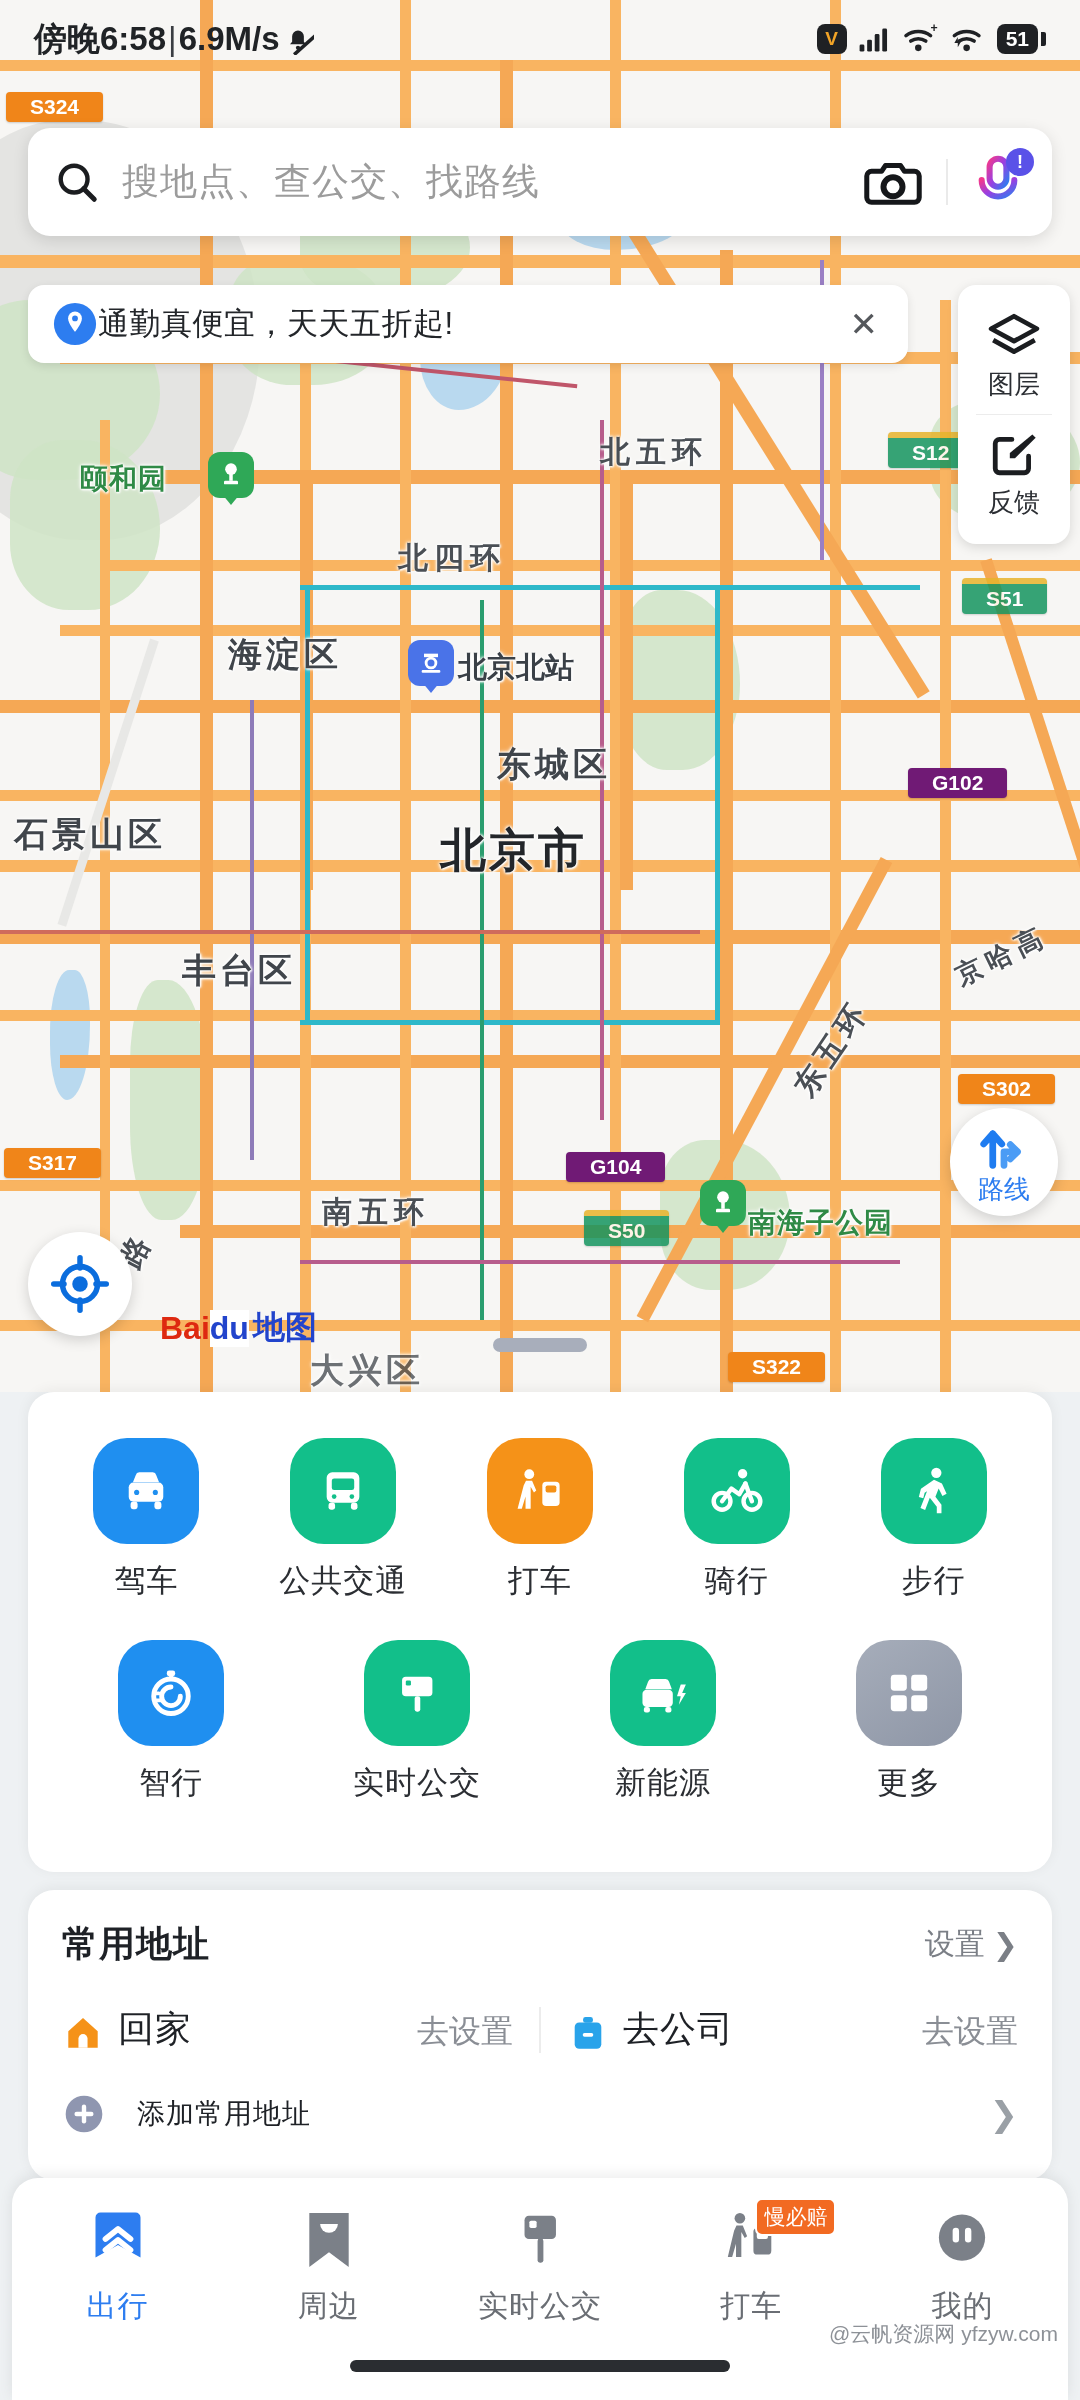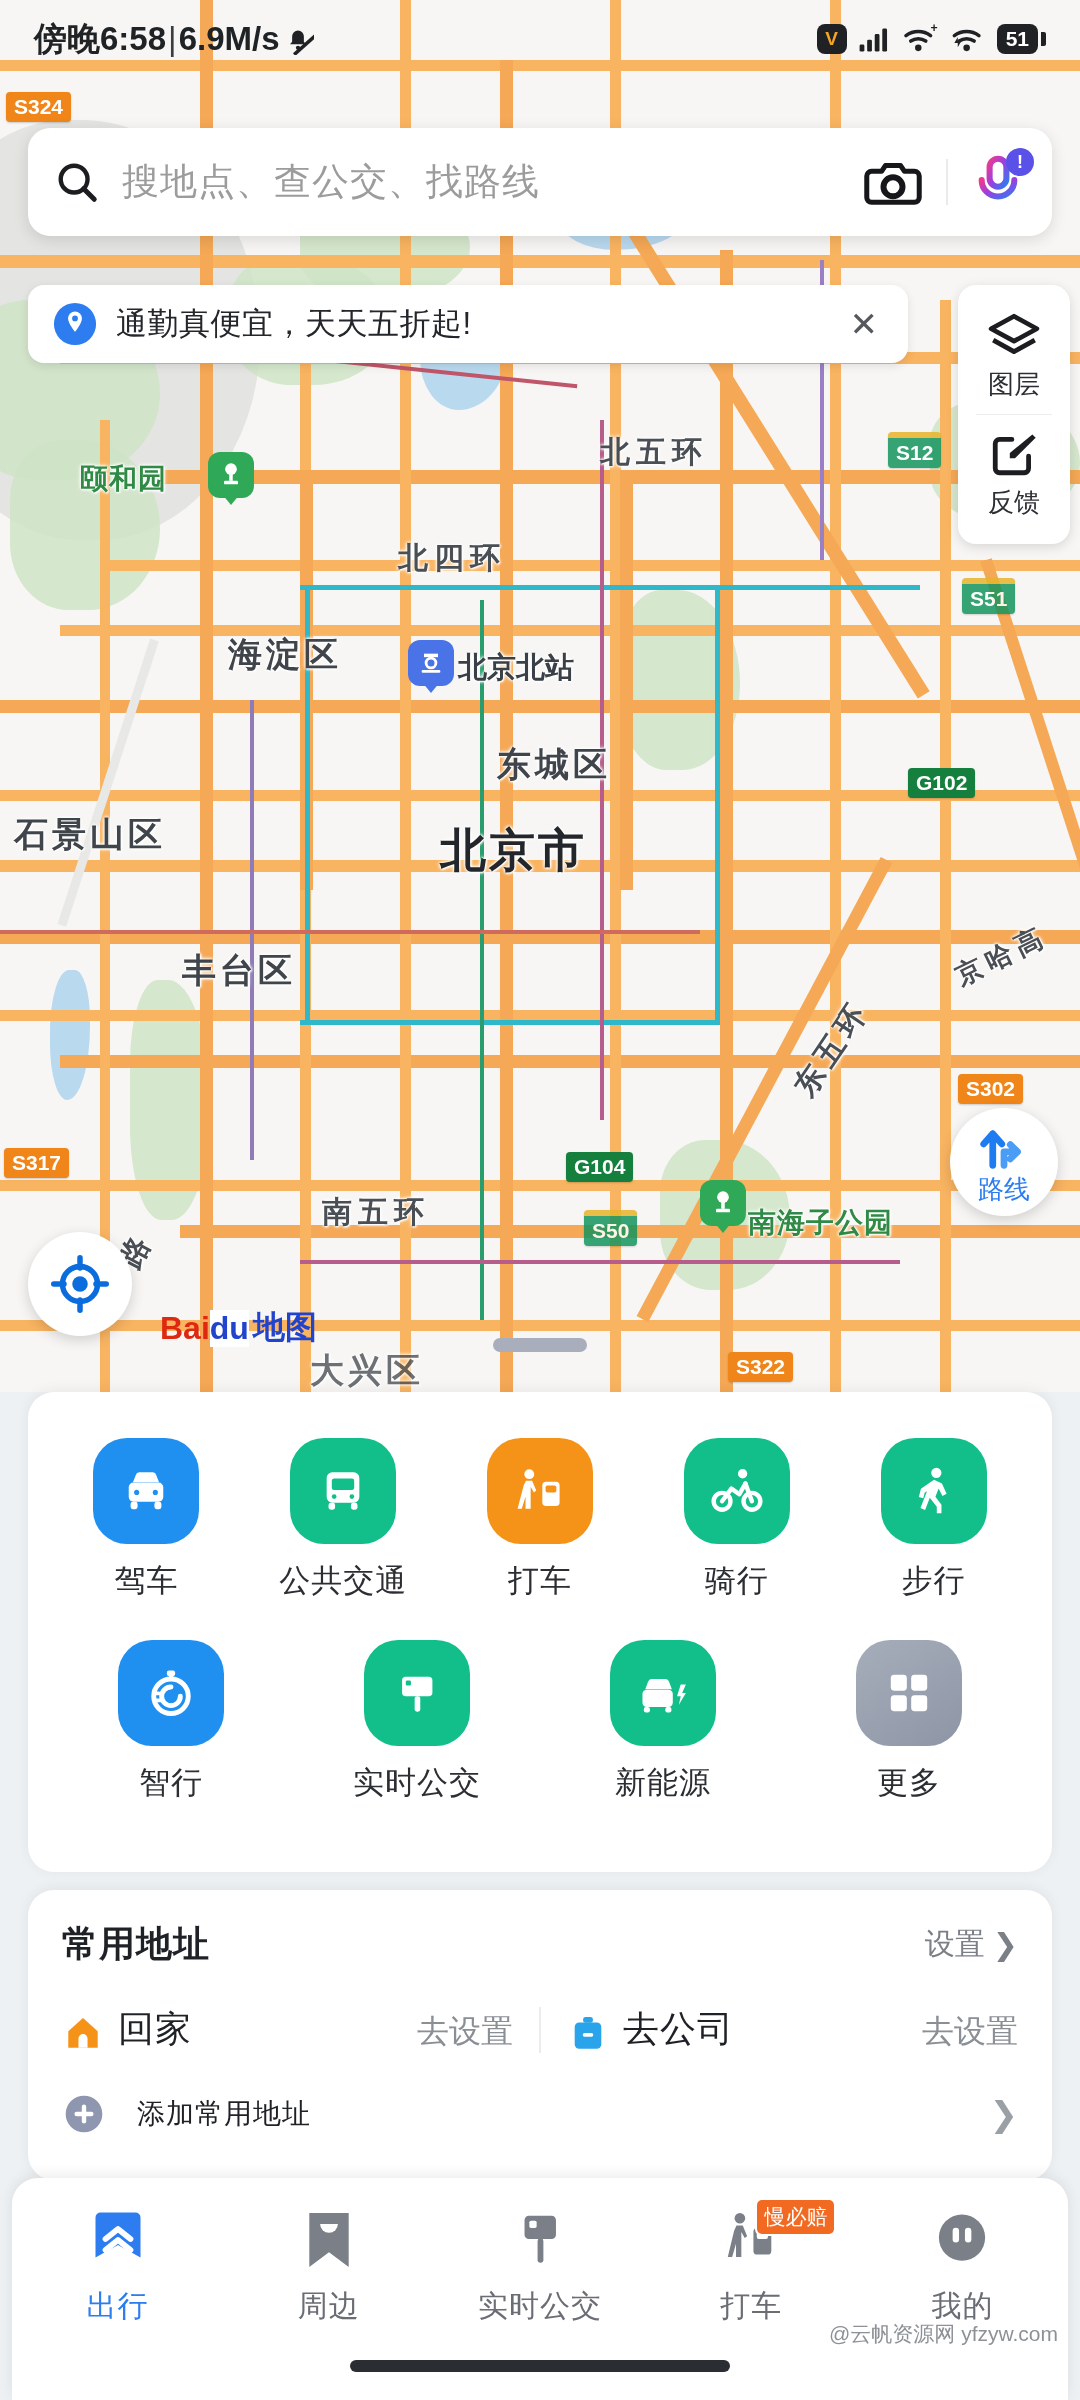--- a/index.html
+++ b/index.html
@@ -30,25 +30,25 @@
     position:absolute; color:#40454b; font-weight:bold;
     text-shadow:0 0 3px #fff,0 0 3px #fff,0 0 5px #fff,1px 1px 2px #fff;
     white-space:nowrap;
   }
   .maplabel.district { font-size:34px; letter-spacing:4px; }
   .maplabel.city { font-size:46px; letter-spacing:3px; color:#23262a; }
   .maplabel.ring { font-size:30px; letter-spacing:6px; color:#4a4f55; }
   .maplabel.poi { font-size:28px; color:#2f8a46; letter-spacing:1px; }
   .shield {
     position:absolute; color:#fff; font-size:21px; font-weight:bold;
-    padding:3px 8px; border-radius:4px; letter-spacing:0px;
+    padding:3px 24px; border-radius:4px; letter-spacing:0px;
     box-shadow:0 1px 2px rgba(0,0,0,.18);
   }
   .shield.green { background:#15955f; border-top:6px solid #e8b42c; }
-  .shield.red { background:#15803d; }
+  .shield.red { background:#701a75; }
   .shield.orange { background:#f08519; }
 
   .poi-pin {
     position:absolute; width:46px; height:54px;
   }
   .poi-pin .body {
     width:46px; height:46px; border-radius:12px 12px 12px 12px;
     display:flex; align-items:center; justify-content:center;
   }
   .poi-pin .tip {
@@ -95,21 +95,21 @@
     display:flex;align-items:center;justify-content:center;
   }
 
   
   #promo-banner {
     position:absolute; left:28px; top:285px; width:880px; height:78px;
     background:#fff; border-radius:16px; z-index:28;
     box-shadow:0 3px 10px rgba(0,0,0,.10);
     display:flex; align-items:center; padding:0 24px;
   }
-  #promo-text { flex:1; font-size:31px; color:#23262a; margin-left:18px; letter-spacing:.5px;}
+  #promo-text { flex:1; font-size:31px; color:#23262a; letter-spacing:.5px;}
   #promo-close { font-size:34px; color:#55585c; cursor:pointer; padding:0 6px;}
 
   
   #map-tools {
     position:absolute; right:10px; top:285px; width:112px;
     background:#fff; border-radius:18px; z-index:29;
     box-shadow:0 3px 12px rgba(0,0,0,.13);
     padding:12px 0;
   }
   .tool-btn {

